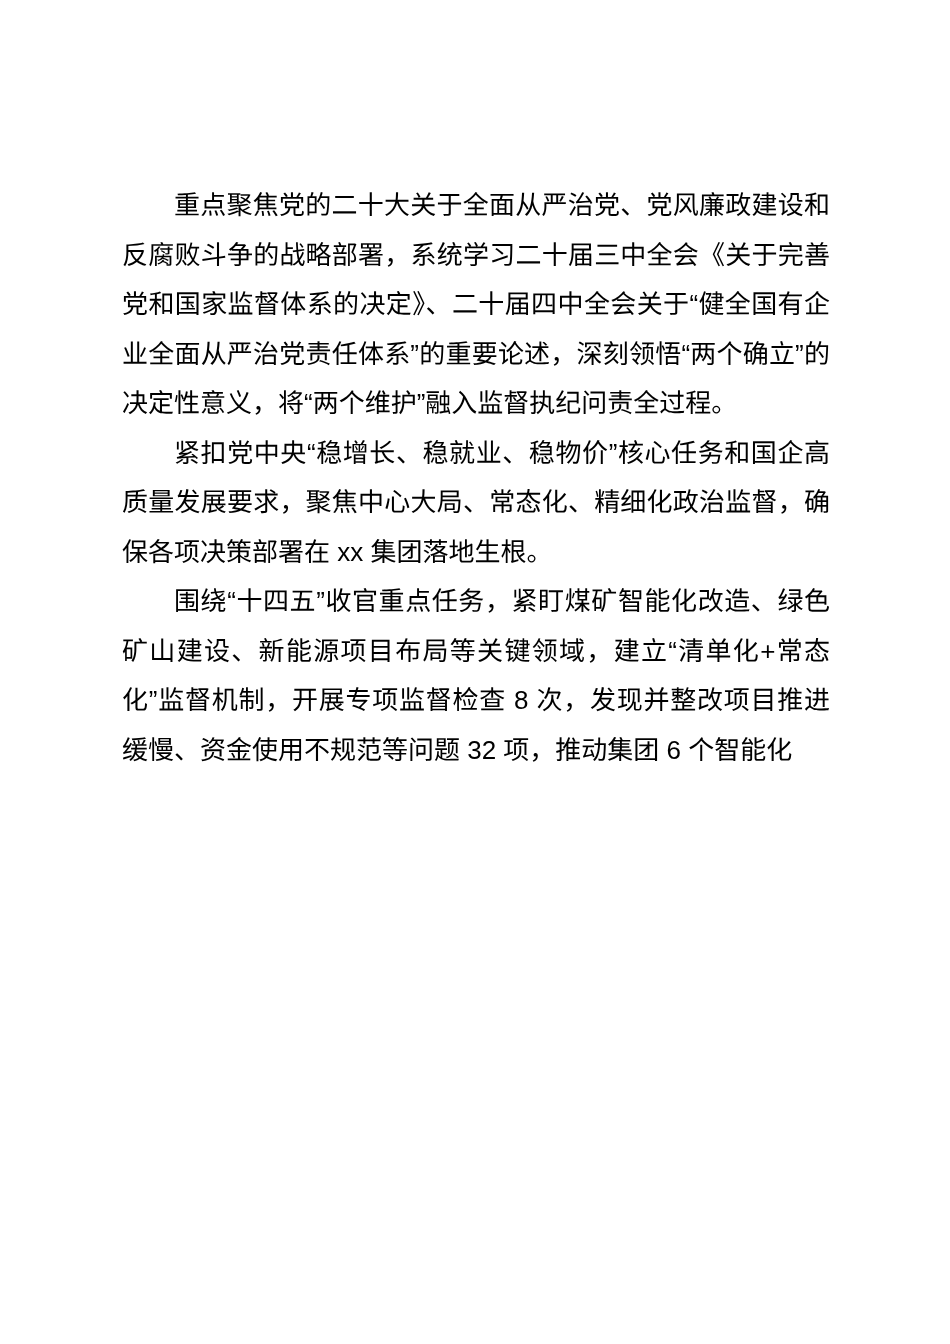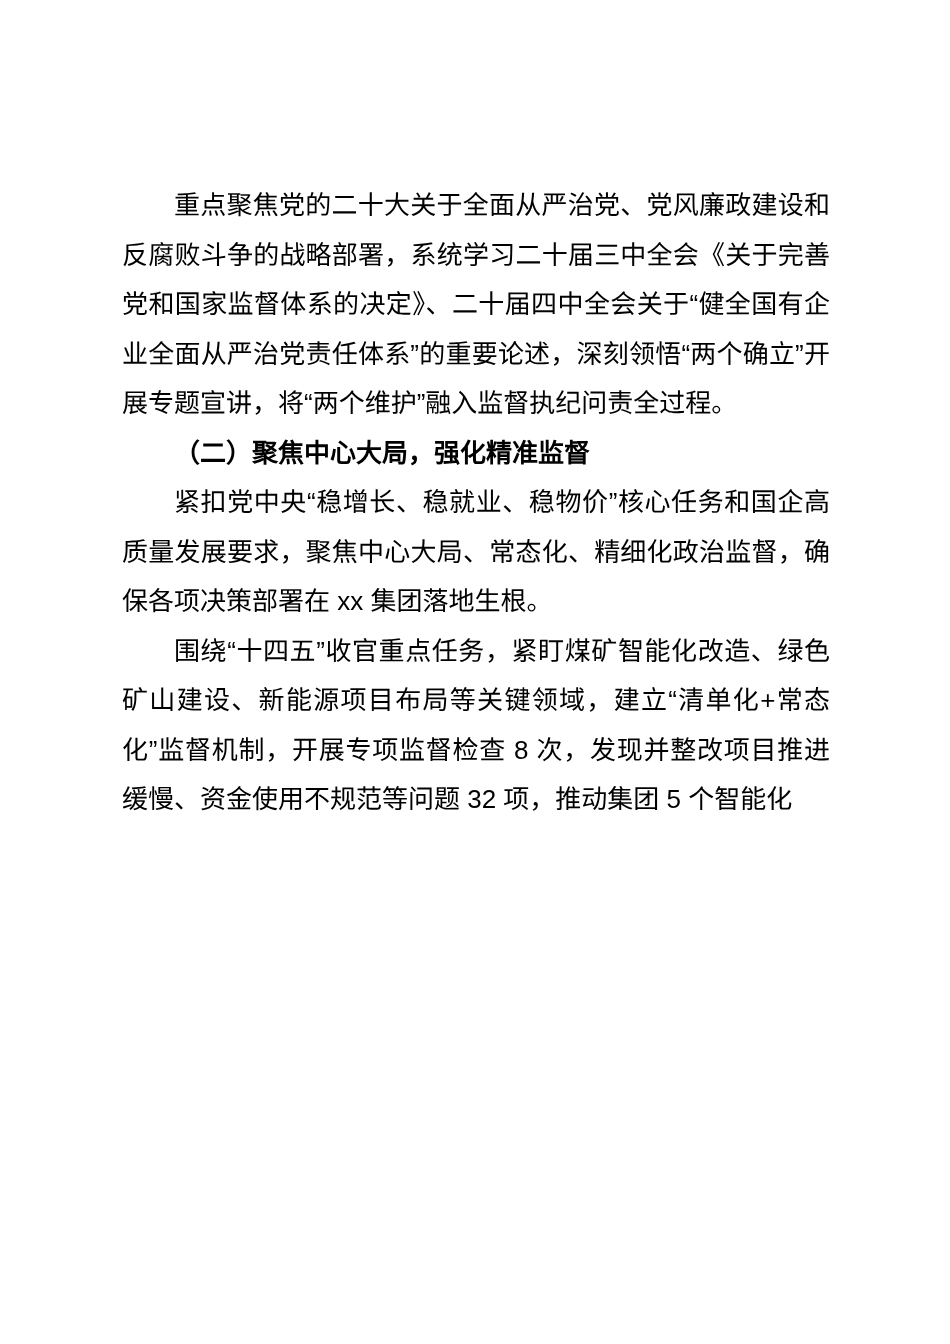--- a/index.html
+++ b/index.html
@@ -38,18 +38,17 @@
     font-size: 26px;
     line-height: 49.5px;
     font-weight: 700;
   }
 </style>
 </head>
 <body>
 
 <div class="page">
   <div class="content">
-    <p>重点聚焦党的二十大关于全面从严治党、党风廉政建设和反腐败斗争的战略部署，系统学习二十届三中全会《关于完善党和国家监督体系的决定》、二十届四中全会关于“健全国有企业全面从严治党责任体系”的重要论述，深刻领悟“两个确立”开展专题宣讲，将“两个维护”融入监督执纪问责全过程。</p>
-    <h3>（二）聚焦中心大局，强化精准监督</h3>
+    <p>重点聚焦党的二十大关于全面从严治党、党风廉政建设和反腐败斗争的战略部署，系统学习二十届三中全会《关于完善党和国家监督体系的决定》、二十届四中全会关于“健全国有企业全面从严治党责任体系”的重要论述，深刻领悟“两个确立”的决定性意义，将“两个维护”融入监督执纪问责全过程。</p>
     <p>紧扣党中央“稳增长、稳就业、稳物价”核心任务和国企高质量发展要求，聚焦中心大局、常态化、精细化政治监督，确保各项决策部署在 xx 集团落地生根。</p>
-    <p>围绕“十四五”收官重点任务，紧盯煤矿智能化改造、绿色矿山建设、新能源项目布局等关键领域，建立“清单化+常态化”监督机制，开展专项监督检查 8 次，发现并整改项目推进缓慢、资金使用不规范等问题 32 项，推动集团 5 个智能化</p>
+    <p>围绕“十四五”收官重点任务，紧盯煤矿智能化改造、绿色矿山建设、新能源项目布局等关键领域，建立“清单化+常态化”监督机制，开展专项监督检查 8 次，发现并整改项目推进缓慢、资金使用不规范等问题 32 项，推动集团 6 个智能化</p>
   </div>
 </div>
 
 </body></html>

